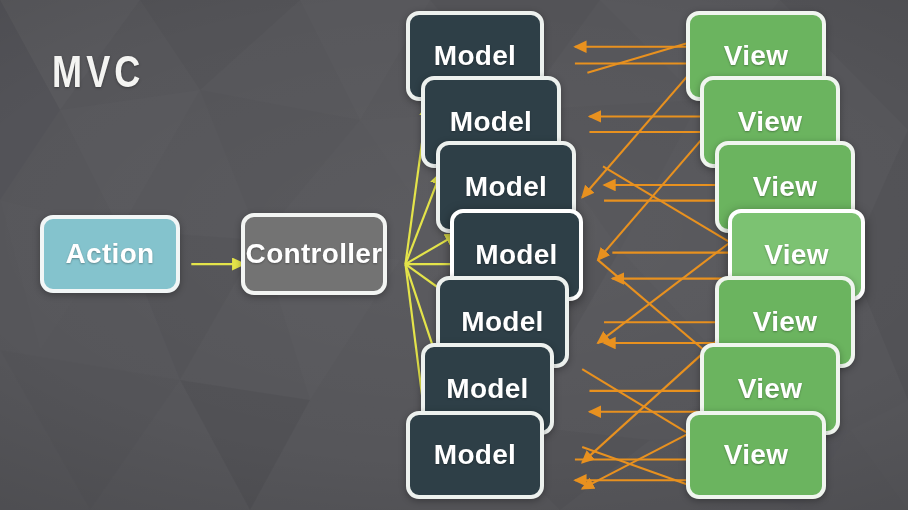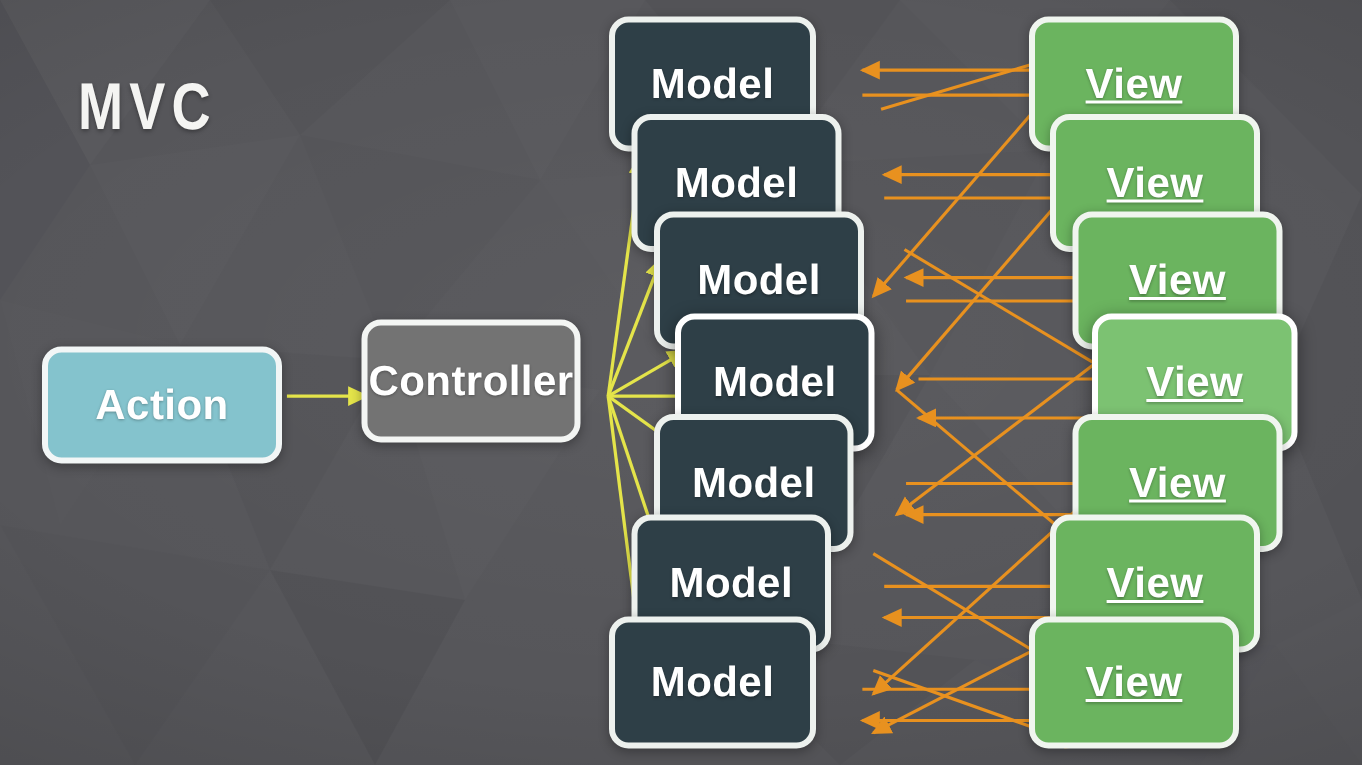--- a/index.html
+++ b/index.html
@@ -73,21 +73,20 @@
     background: #737373;
     border-color: #f3f5f3;
   }
   .node.model {
     background: #2e3f47;
     border-color: #edf1ee;
   }
   .node.view {
     background: #6bb45f;
     border-color: #f0f5ef;
-    text-decoration: underline;
   }
   .node.hl {
     border-color: #ffffff;
     box-shadow: 0 3px 11px rgba(0,0,0,0.42);
   }
   .node.view.hl {
     background: #7cc272;
   }
 
   #arrows {
@@ -186,21 +185,21 @@
         <line x1="726" y1="215" x2="575" y2="330" marker-end="url(#ah-orange)"></line>
         <line x1="575" y1="250" x2="728" y2="380" marker-end="url(#ah-orange)"></line>
         <line x1="720" y1="300" x2="560" y2="445" marker-end="url(#ah-orange)"></line>
         <line x1="560" y1="355" x2="700" y2="440" marker-end="url(#ah-orange)"></line>
         <line x1="705" y1="395" x2="560" y2="470" marker-end="url(#ah-orange)"></line>
         <line x1="560" y1="430" x2="695" y2="478" marker-end="url(#ah-orange)"></line>
       </g>
   </svg>
 
   <div id="nodes-layer">
-      <div class="node action" style="left: 28px; top: 215px; width: 160px; height: 78px; margin-top: 16px;">
+      <div class="node action" style="left: 40px; top: 215px; width: 140px; height: 78px;">
         <span>Action</span>
       </div>
       <div class="node controller" style="left: 241px; top: 213px; width: 146px; height: 82px;">
         <span>Controller</span>
       </div>
       <div class="node model" style="left: 406px; top: 11px; width: 138px; height: 90px;">
         <span>Model</span>
       </div>
       <div class="node model" style="left: 421px; top: 76px; width: 140px; height: 92px;">
         <span>Model</span>

